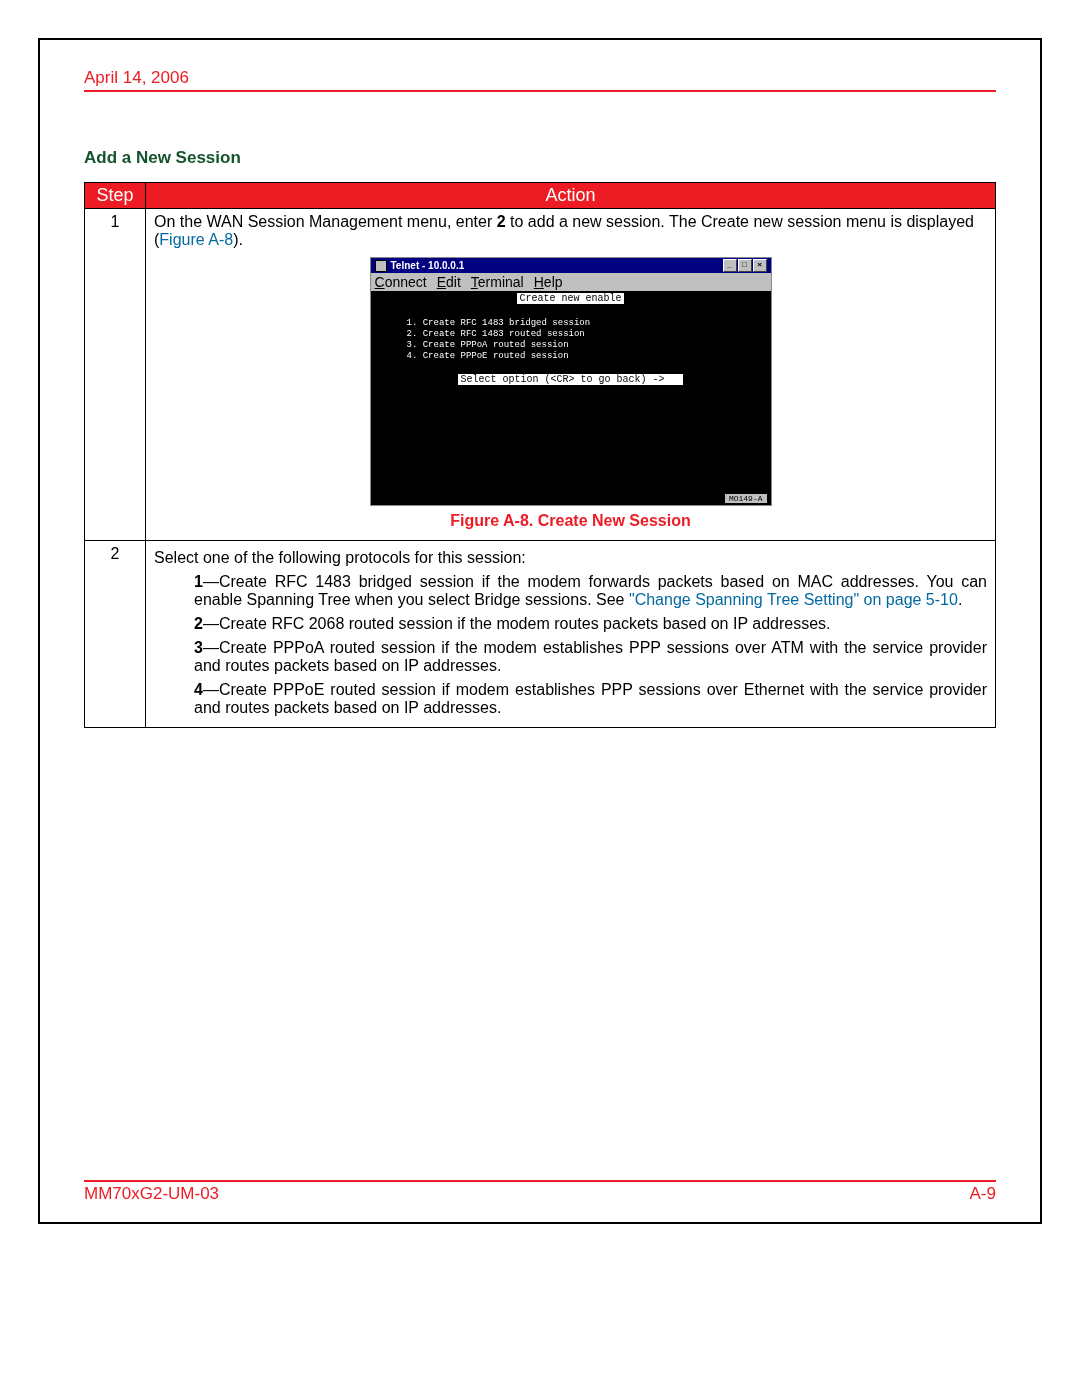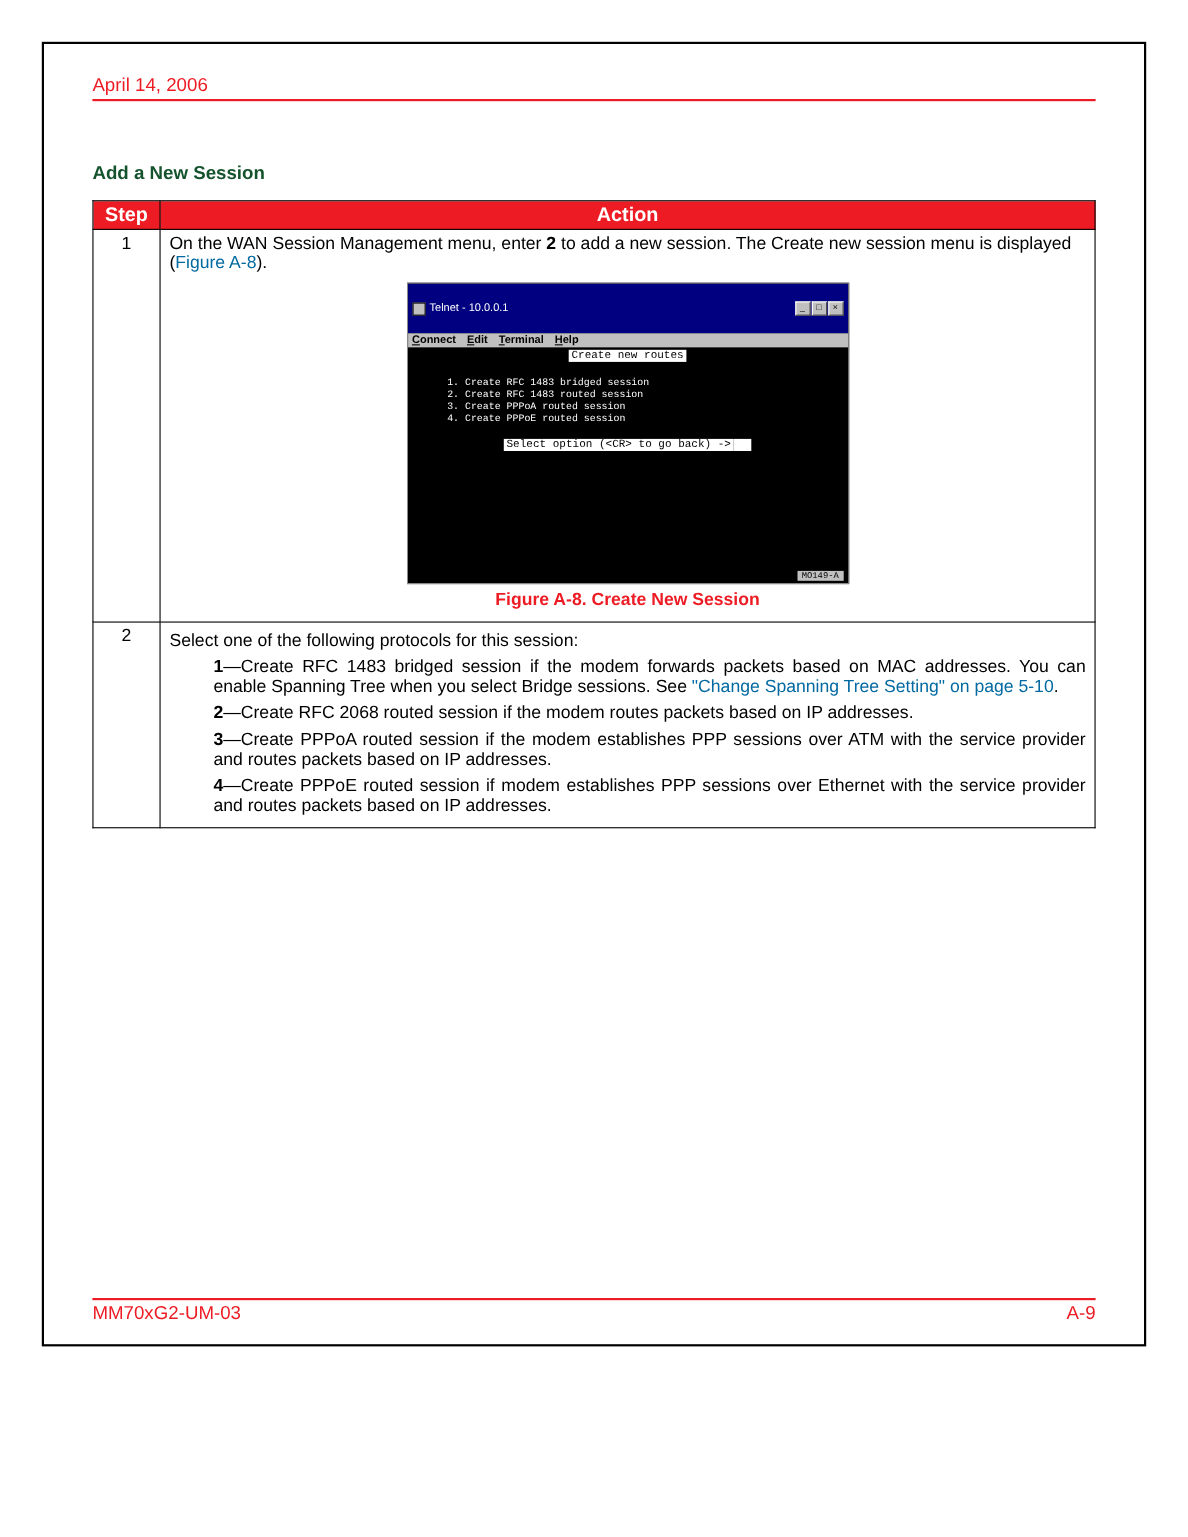--- a/index.html
+++ b/index.html
@@ -39,21 +39,21 @@
   margin-top: 56px;
   margin-bottom: 14px;
 }
 table.steps {
   border-collapse: collapse;
   width: 100%;
 }
 table.steps th {
   background: #ed1c24;
   color: #fff;
-  font-weight: bold;
+  font-weight: normal;
   font-size: 18px;
   border: 1px solid #000;
   padding: 2px 6px;
 }
 table.steps td {
   border: 1px solid #000;
   vertical-align: top;
   padding: 4px 8px 10px 8px;
   font-size: 16px;
 }
@@ -76,39 +76,38 @@
   font-family: "Courier New", monospace;
   font-size: 10px;
   border: 1px solid #888;
   background: #000;
 }
 .tw-title {
   background: #000080;
   color: #fff;
   font-family: Arial, sans-serif;
   font-size: 10px;
-  font-weight: normal;
-  padding: 16px 4px;
+  font-weight: bold;
+  padding: 1px 4px;
   display: flex;
   align-items: center;
   justify-content: space-between;
 }
 .tw-title-left { display: flex; align-items: center; gap: 4px; }
 .tw-title-icon { width: 10px; height: 10px; background: #c0c0c0; border: 1px solid #000; display: inline-block; }
 .tw-title-btns { display: flex; gap: 1px; }
 .tw-btn { width: 12px; height: 11px; background: #c0c0c0; border: 1px solid #fff; border-right-color: #404040; border-bottom-color: #404040; font-size: 8px; line-height: 9px; text-align: center; color: #000; font-family: Arial; }
 .tw-menu {
   background: #c0c0c0;
   color: #000;
   font-family: Arial, sans-serif;
-  font-size: 10px;
+  font-size: 14px;
   padding: 1px 4px;
   display: flex;
   gap: 10px;
-  font-weight: bold;
 }
 .tw-menu span u { text-decoration: underline; }
 .tw-body {
   background: #000;
   color: #fff;
   padding: 2px 4px 2px 4px;
   min-height: 210px;
   position: relative;
 }
 .tw-body .hl { background: #fff; color: #000; padding: 0 2px; }
@@ -179,21 +178,21 @@
                   <span class="tw-btn">×</span>
                 </span>
               </div>
               <div class="tw-menu">
                 <span><u>C</u>onnect</span>
                 <span><u>E</u>dit</span>
                 <span><u>T</u>erminal</span>
                 <span><u>H</u>elp</span>
               </div>
               <div class="tw-body">
-                <div class="center"><span class="hl">Create new routes</span></div>
+                <div class="center"><span class="hl">Create new enable</span></div>
                 <div class="opts">
                   <div class="line">1. Create RFC 1483 bridged session</div>
                   <div class="line">2. Create RFC 1483 routed session</div>
                   <div class="line">3. Create PPPoA routed session</div>
                   <div class="line">4. Create PPPoE routed session</div>
                 </div>
                 <div class="prompt-row">
                   <span class="hl">Select option (&lt;CR&gt; to go back) -&gt;</span><span class="hl cursor">&nbsp;&nbsp;</span>
                 </div>
                 <div class="tw-tag">MO149-A</div>

